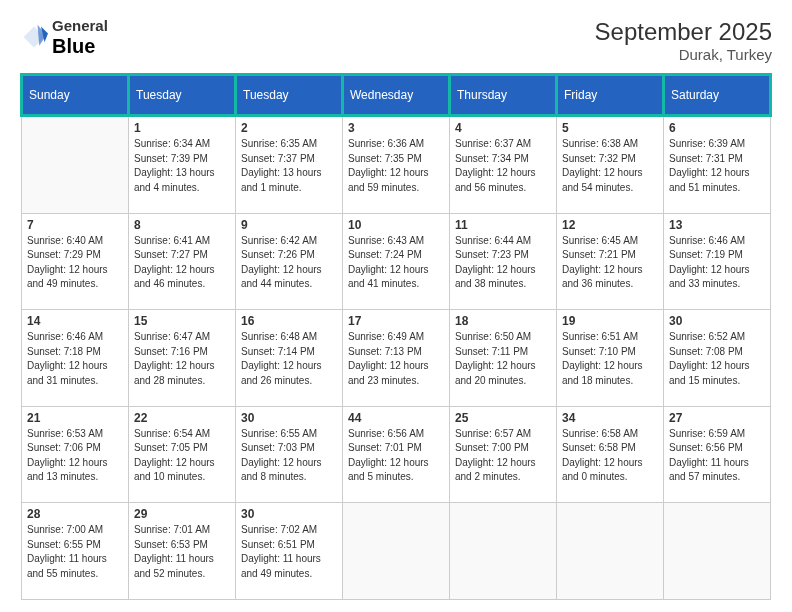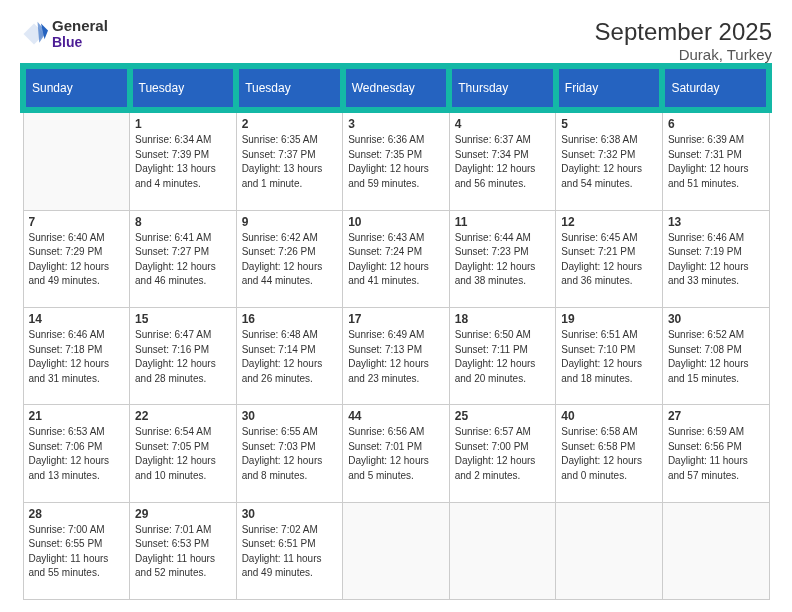--- a/index.html
+++ b/index.html
@@ -14,41 +14,41 @@
       width: 792px;
       height: 612px;
       padding: 18px 20px 12px 20px;
       display: flex;
       flex-direction: column;
     }
     .header {
       display: flex;
       justify-content: space-between;
       align-items: flex-start;
-      margin-bottom: 0;
+      margin-bottom: 10px;
     }
     .logo {
       display: flex;
       align-items: center;
       gap: 4px;
     }
     .logo-text {
       display: flex;
       flex-direction: column;
       line-height: 1.1;
     }
     .logo-general {
       font-size: 15px;
       font-weight: bold;
       color: #333;
     }
     .logo-blue {
-      font-size: 14px;
+      font-size: 20px;
       font-weight: bold;
-      color: #4c1d95;
+      color: #000000;
     }
     .logo-icon {
       width: 28px;
       height: 28px;
     }
     .title-block {
       text-align: right;
     }
     .month-title {
       font-size: 24px;
@@ -66,21 +66,21 @@
       width: 100%;
       table-layout: fixed;
     }
     .calendar th {
       background: #2563c0;
       color: white;
       text-align: left;
       padding: 12px 6px;
       font-size: 12px;
       font-weight: normal;
-      border: 6px solid #14b8a6;
+      border: 3px solid #14b8a6;
     }
     .calendar td {
       border: 1px solid #ccc;
       vertical-align: top;
       padding: 4px 5px;
       font-size: 9.5px;
       color: #333;
       height: 82px;
     }
     .day-number {
@@ -240,21 +240,21 @@
           </td>
           <td>
             <span class="day-number">44</span>
             <div class="cell-text">Sunrise: 6:56 AM<br>Sunset: 7:01 PM<br>Daylight: 12 hours and 5 minutes.</div>
           </td>
           <td>
             <span class="day-number">25</span>
             <div class="cell-text">Sunrise: 6:57 AM<br>Sunset: 7:00 PM<br>Daylight: 12 hours and 2 minutes.</div>
           </td>
           <td>
-            <span class="day-number">40</span>
+            <span class="day-number">34</span>
             <div class="cell-text">Sunrise: 6:58 AM<br>Sunset: 6:58 PM<br>Daylight: 12 hours and 0 minutes.</div>
           </td>
           <td>
             <span class="day-number">27</span>
             <div class="cell-text">Sunrise: 6:59 AM<br>Sunset: 6:56 PM<br>Daylight: 11 hours and 57 minutes.</div>
           </td>
         </tr>
         <tr>
           <td>
             <span class="day-number">28</span>

